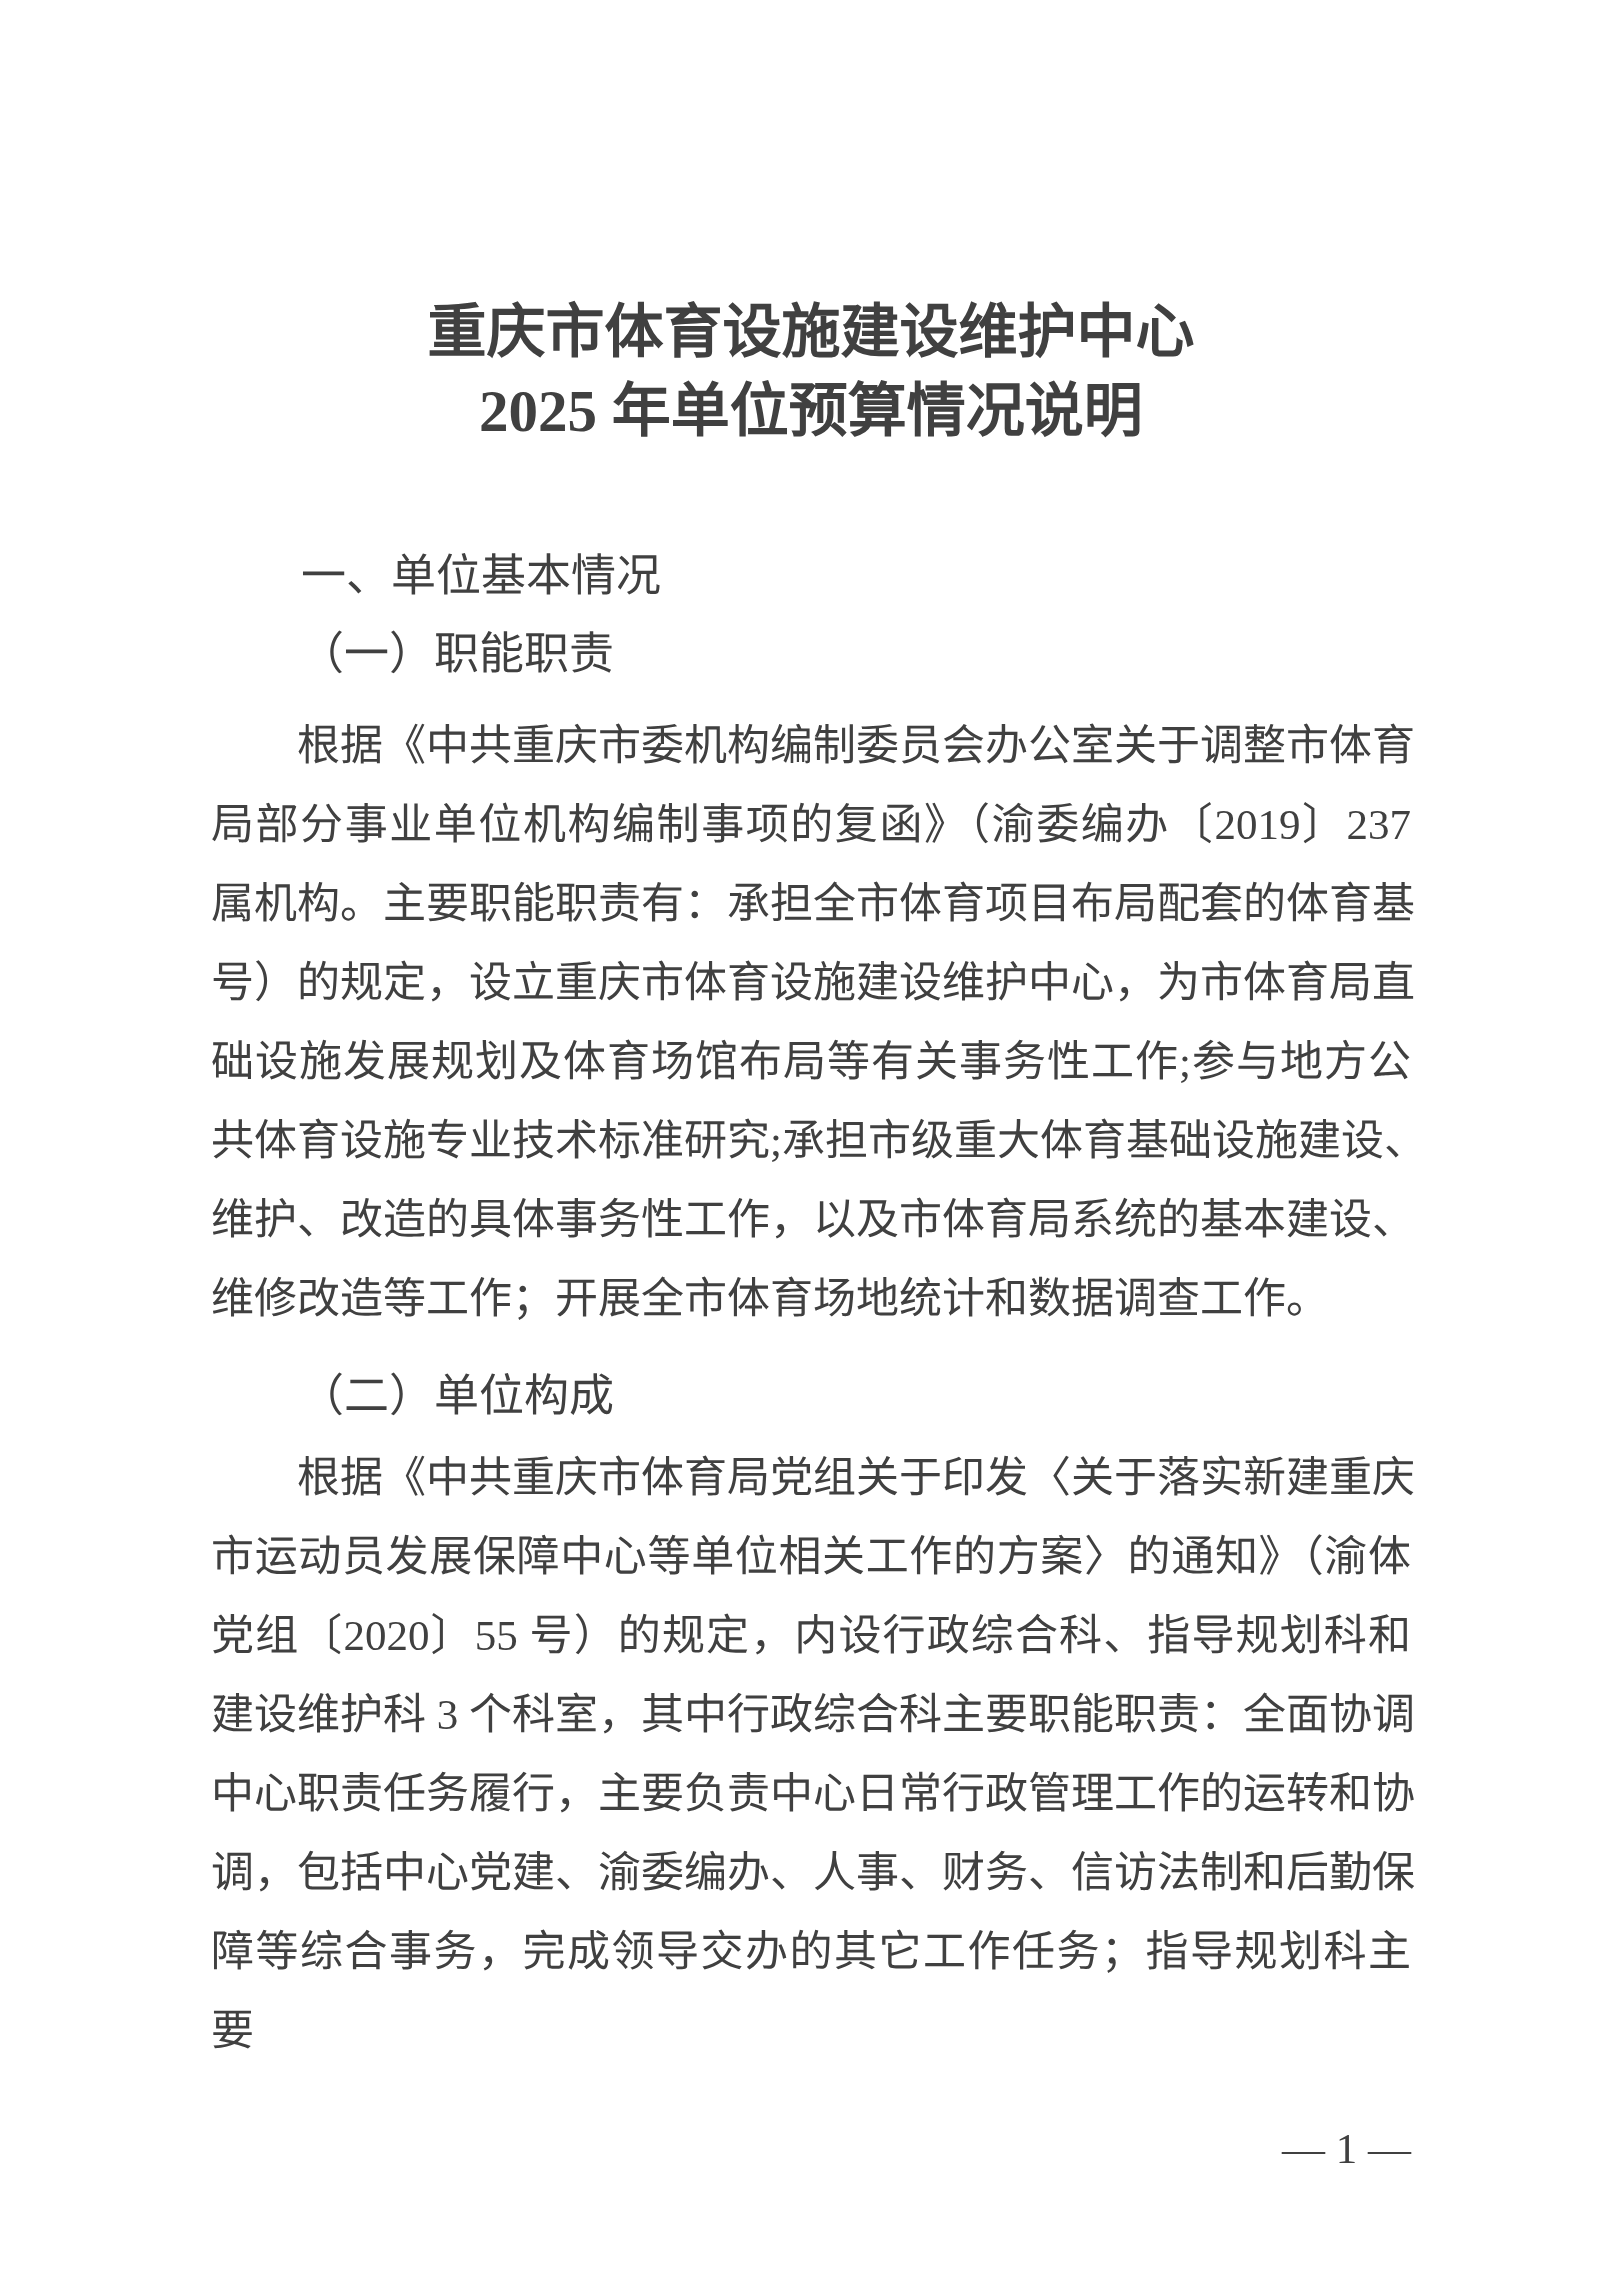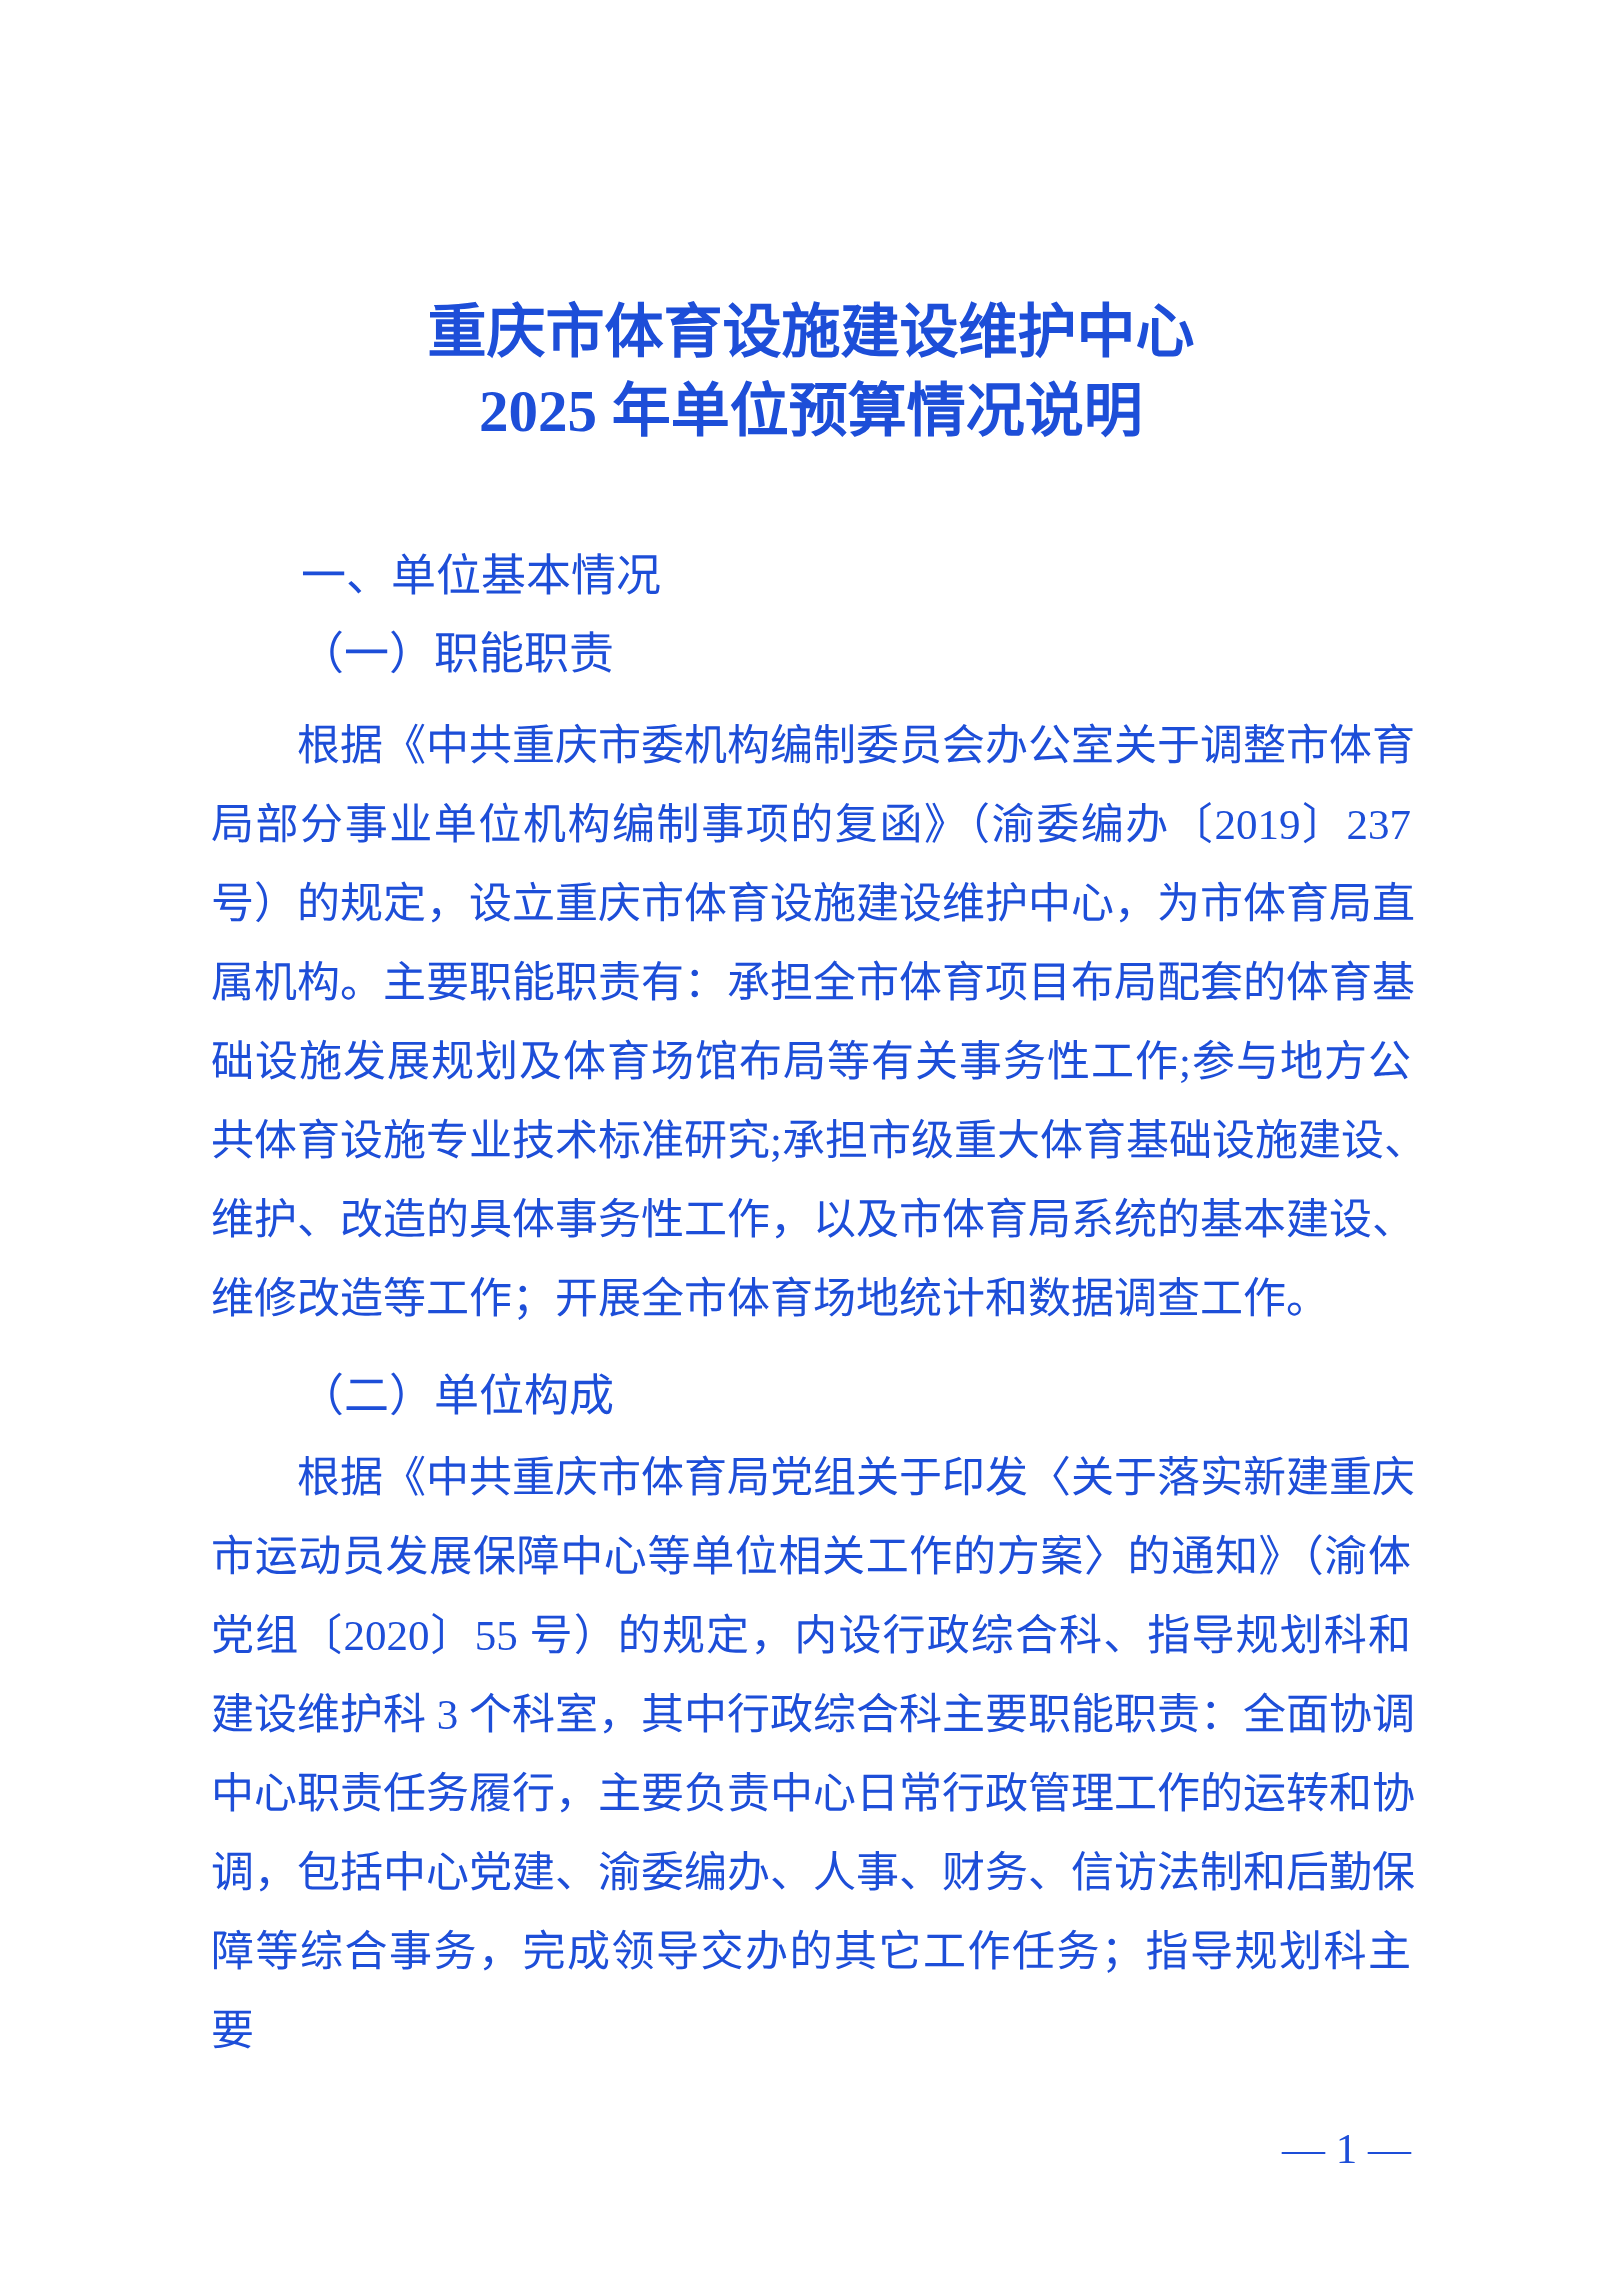--- a/index.html
+++ b/index.html
@@ -1,21 +1,21 @@
 <!DOCTYPE html>
 <html lang="zh-CN"><head>
 <meta charset="utf-8">
 <style>
   html, body { margin: 0; padding: 0; background: #e8e8e8; }
   .page {
     position: relative;
     width: 1621px;
     height: 2293px;
     background: #ffffff;
-    color: #1d4ed8;
+    color: #404040;
     font-family: "Liberation Serif", "DejaVu Serif", serif;
     overflow: hidden;
     margin: 0 auto;
   }
   .content {
     position: absolute;
     left: 211px;
     top: 0;
     width: 1200px;
     padding-top: 293px;
@@ -76,22 +76,22 @@
     <div class="title-line">重庆市体育设施建设维护中心</div>
     <div class="title-line">2025 年单位预算情况说明</div>
 
     <div class="h1">一、单位基本情况</div>
 
     <div class="h2">（一）职能职责</div>
 
     <div class="para p1">
       <div class="line first">根据《中共重庆市委机构编制委员会办公室关于调整市体育</div>
       <div class="line">局部分事业单位机构编制事项的复函》（渝委编办〔2019〕237</div>
+      <div class="line">属机构。主要职能职责有：承担全市体育项目布局配套的体育基</div>
       <div class="line">号）的规定，设立重庆市体育设施建设维护中心，为市体育局直</div>
-      <div class="line">属机构。主要职能职责有：承担全市体育项目布局配套的体育基</div>
       <div class="line">础设施发展规划及体育场馆布局等有关事务性工作;参与地方公</div>
       <div class="line">共体育设施专业技术标准研究;承担市级重大体育基础设施建设、</div>
       <div class="line">维护、改造的具体事务性工作，以及市体育局系统的基本建设、</div>
       <div class="line last">维修改造等工作；开展全市体育场地统计和数据调查工作。</div>
     </div>
 
     <div class="h2 second">（二）单位构成</div>
 
     <div class="para p2">
       <div class="line first">根据《中共重庆市体育局党组关于印发〈关于落实新建重庆</div>

